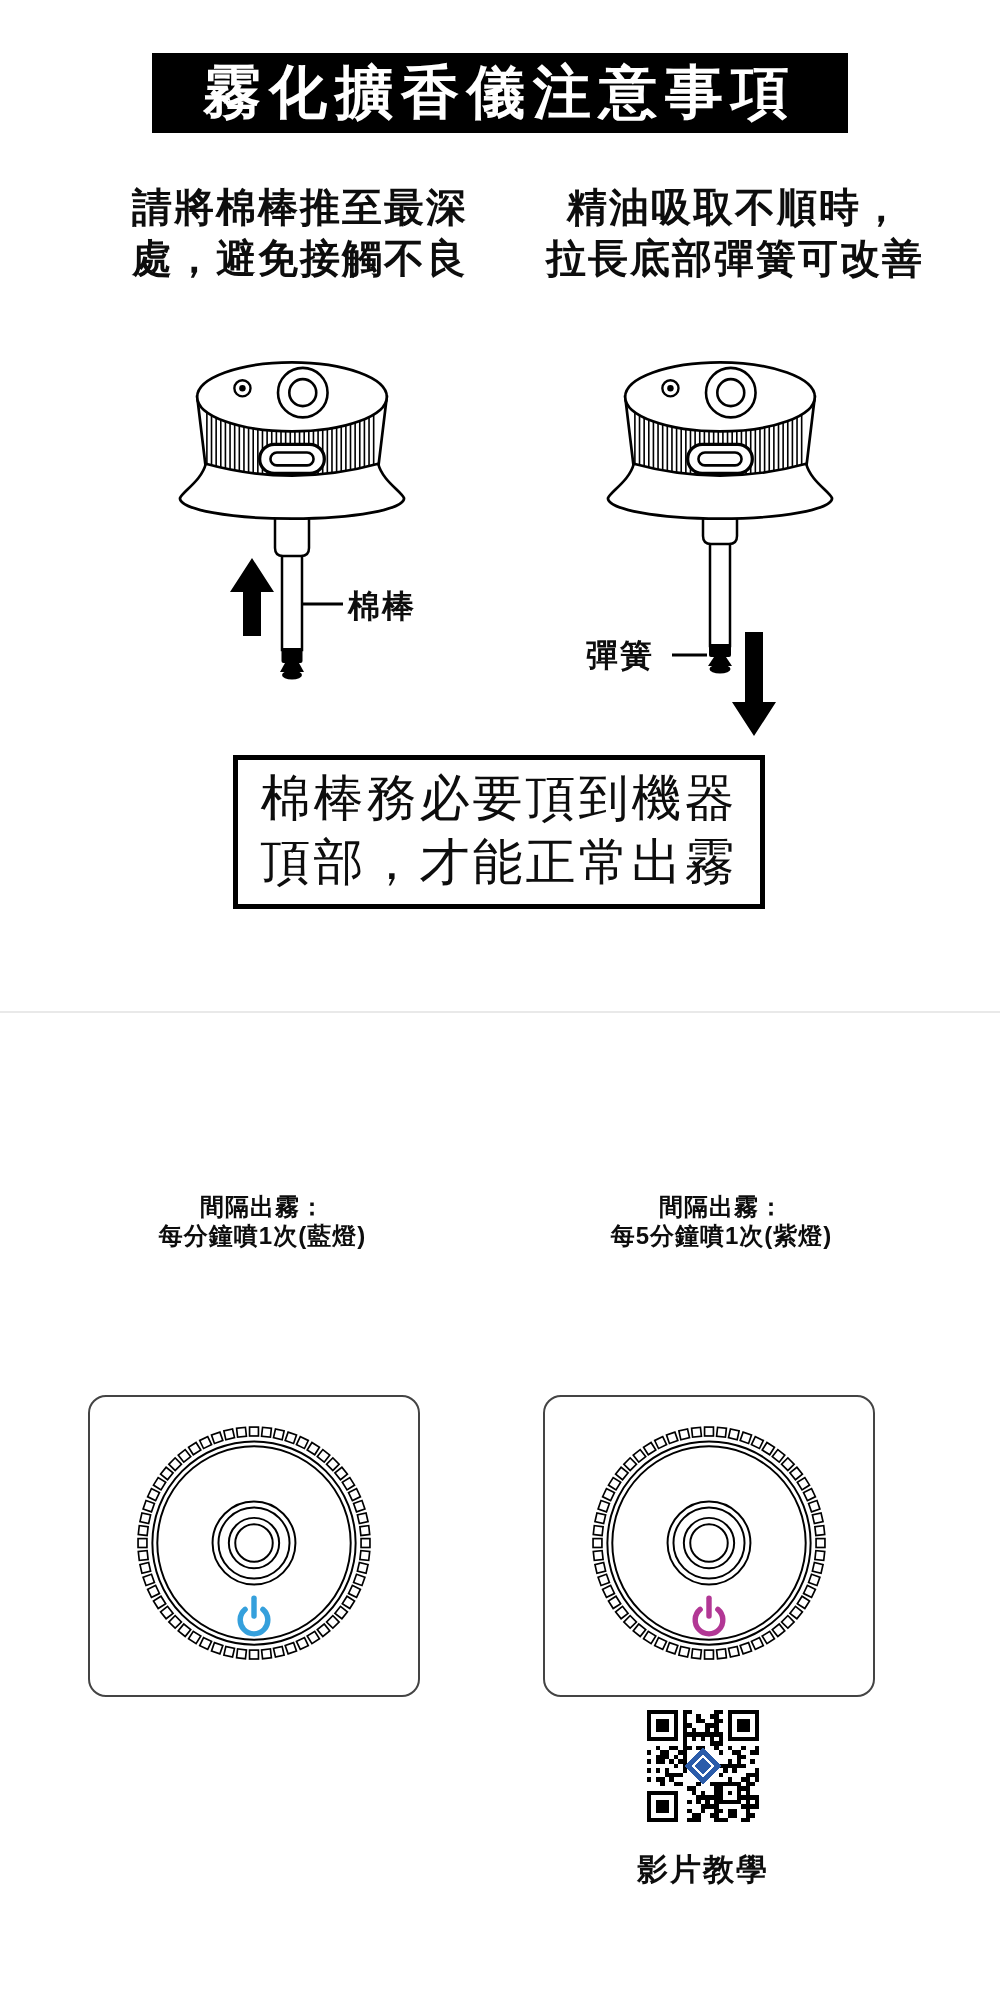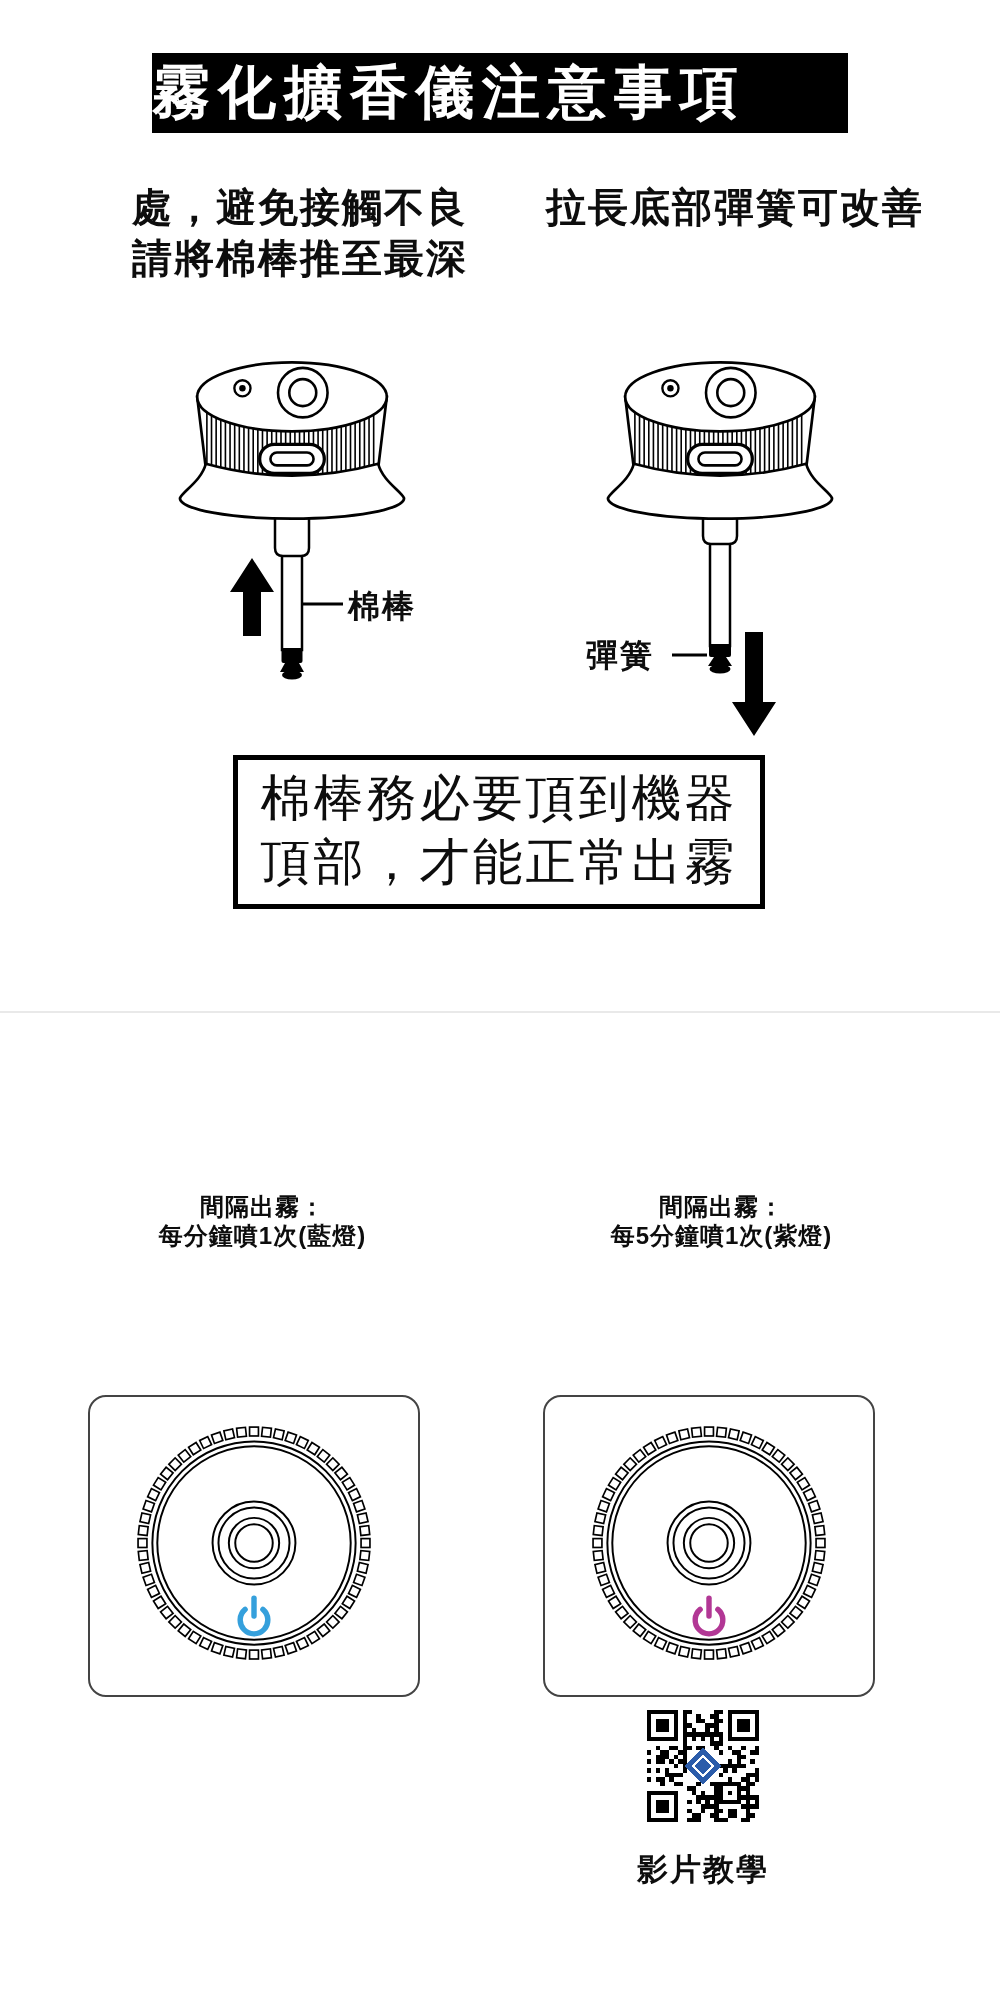--- a/index.html
+++ b/index.html
@@ -1,19 +1,19 @@
 <!DOCTYPE html>
 <html><head>
 <meta charset="utf-8">
 <style>
   html,body{margin:0;padding:0;background:#fff;}
   .page{position:relative;width:1000px;height:1994px;background:#ffffff;overflow:hidden;
         font-family:"Liberation Sans","DejaVu Sans",sans-serif;color:#0d0d0d;}
   .banner{position:absolute;left:152px;width:696px;height:80px;background:#000;color:#fff;
-          display:flex;align-items:center;font-size:58px;font-weight:bold;
+          display:flex;align-items:center;justify-content:center;font-size:58px;font-weight:bold;
           letter-spacing:8px;white-space:nowrap;}
   .note{position:absolute;text-align:center;font-size:40px;font-weight:bold;line-height:1.28;letter-spacing:2px;}
   .part-label{position:absolute;font-size:32px;font-weight:bold;letter-spacing:2px;white-space:nowrap;}
   .important-box{position:absolute;left:233px;top:755px;width:532px;border:5px solid #000;box-sizing:border-box;}
   .important-header{background:#000;color:#fff;text-align:center;font-size:54px;font-weight:bold;
                     letter-spacing:6px;padding:8px 0 10px 0;}
   .important-body{background:#fff;text-align:center;font-size:50px;font-weight:normal;letter-spacing:3px;
                   line-height:1.28;padding:6px 0 10px 0;}
   .divider{position:absolute;left:0;top:1011px;width:1000px;height:2px;background:#e9e9e9;}
   .mode-note{position:absolute;top:1192px;width:465px;text-align:center;font-size:24px;font-weight:bold;
@@ -83,25 +83,26 @@
       <rect x="100" y="89.5" width="40" height="12" rx="6" fill="#fff" stroke="#000" stroke-width="2.4"></rect>
       <path d="M 40 100 C 36 116 18 126 16 132 A 104 19 0 0 0 224 132 C 222 126 204 116 200 100 Q 120 122 40 100 Z" fill="#fff" stroke="#000" stroke-width="2.5"></path>
     </symbol>
   </svg>
 
   <div class="banner" style="top:53px">
     <span>霧化擴香儀注意事項</span>
   </div>
 
   <div class="note" style="left:75px;top:182px;width:450px">
+    <div>請將棉棒推至最深</div>
     <div>處，避免接觸不良</div>
-    <div>請將棉棒推至最深</div>
   </div>
 
   <div class="note" style="left:510px;top:182px;width:450px">
+    <div>精油吸取不順時，</div>
     <div>拉長底部彈簧可改善</div>
   </div>
 
   <svg class="device-svg" style="left:75px;top:352px" width="450" height="345" viewBox="0 0 450 345">
     <rect x="207" y="202" width="20" height="96" fill="#fff" stroke="#000" stroke-width="2.5"></rect>
     <path d="M 200 162 L 200 196 Q 200 204 208 204 L 226 204 Q 234 204 234 196 L 234 162 Z" fill="#fff" stroke="#000" stroke-width="2.5"></path>
     <use href="#knob" x="87.5" y="4" width="259" height="167"></use>
     <rect x="206.5" y="296" width="21" height="15" rx="2" fill="#000"></rect>
     <path d="M 210 311 L 224 311 L 229 320 L 205 320 Z" fill="#000"></path>
     <ellipse cx="217" cy="323" rx="10" ry="4.5" fill="#000"></ellipse>

